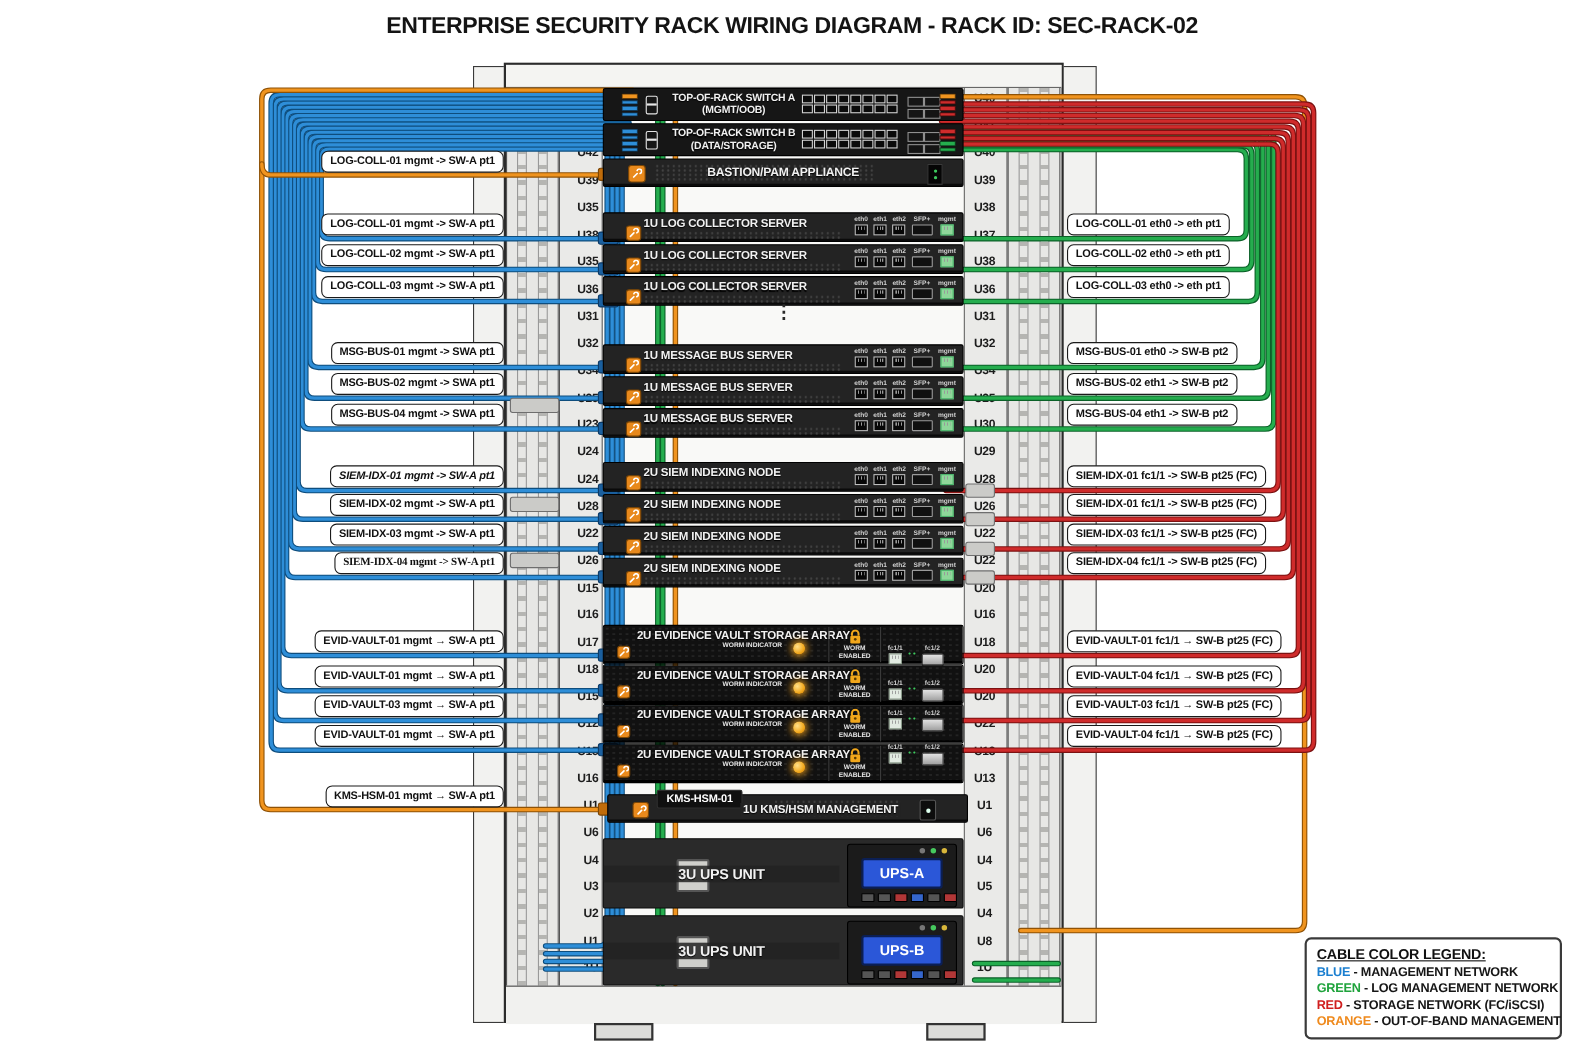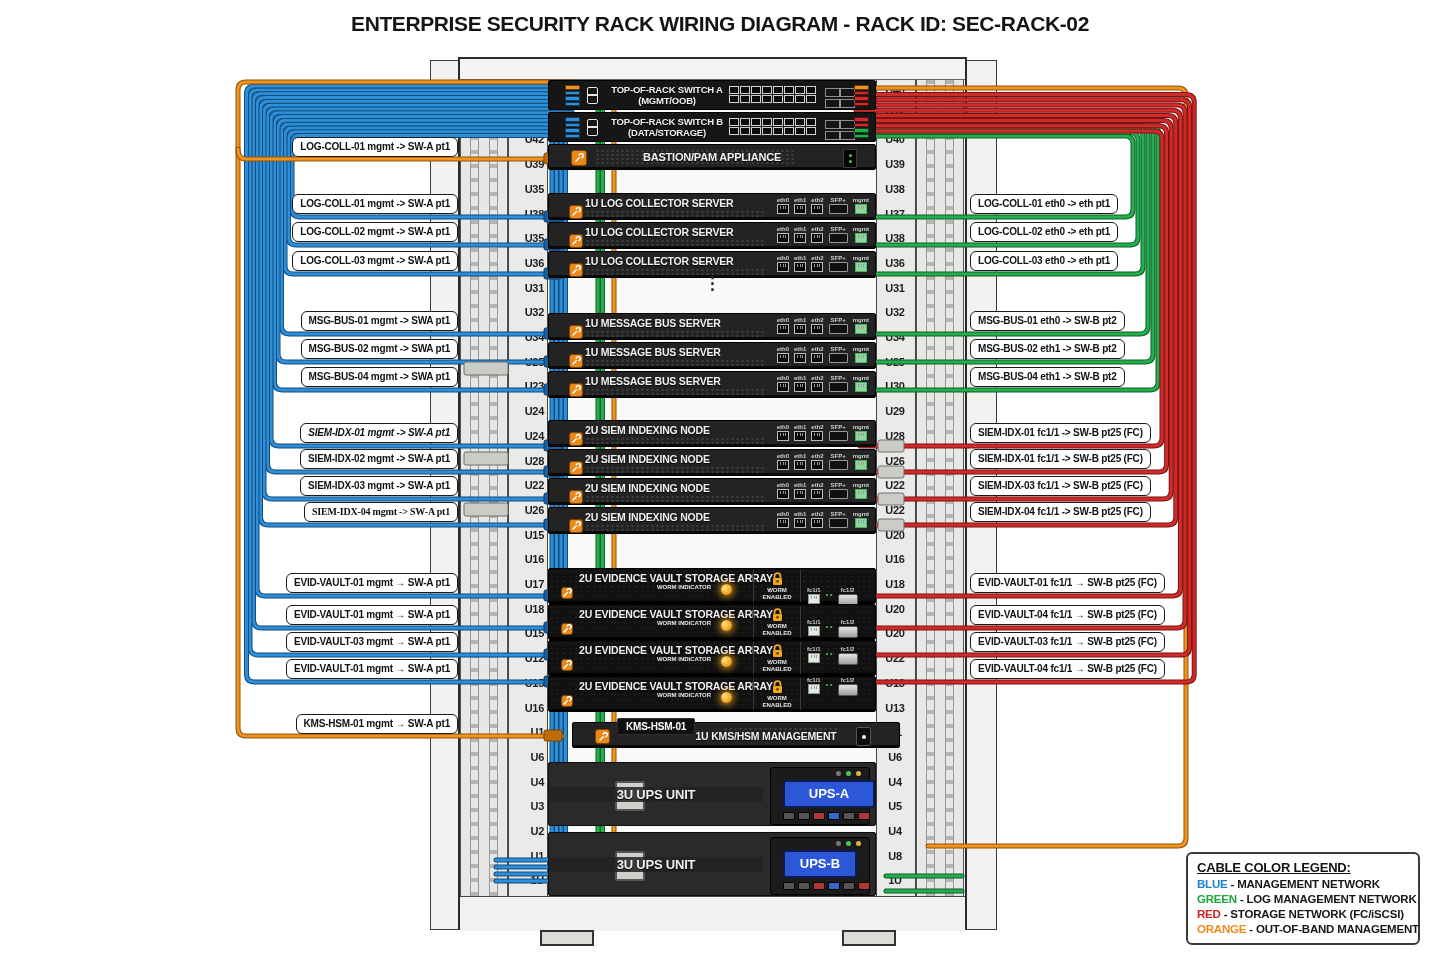--- a/index.html
+++ b/index.html
@@ -706,21 +706,21 @@
             <div class="plabel">fc1/1</div>
             <div class="rj f"></div>
           </div>
           <div style="color: rgb(62, 201, 94); font-size: 7px; line-height: 16px;">• •</div>
           <div class="pitem">
             <div class="plabel">fc1/2</div>
             <div class="plugfc"></div>
           </div>
         </div>
       </div>
-      <div class="dev srv" style="left: 572px; top: 722px; width: 328px; height: 26px;">
+      <div class="dev srv" style="left: 552px; top: 722px; width: 328px; height: 26px;">
         <div class="wr" style="left: 22px; top: 6px; width: 15px; height: 15px;">
           <svg width="10" height="10" viewBox="0 0 12 12">
             <path d="M2.5 9.5 L6.3 5.7 M6.3 2.4 a2.5 2.5 0 1 1 3.2 3.2" fill="none" stroke="#fff" stroke-width="1.8" stroke-linecap="round"></path>
           </svg>
         </div>
         <div style="position: absolute; left: 44px; top: -5px; background: rgb(16, 16, 16); border: 1px solid rgb(46, 46, 46); padding: 2px 8px; font-size: 10px; font-weight: bold; color: rgb(255, 255, 255); border-radius: 2px; letter-spacing: -0.2px;">KMS-HSM-01</div>
         <div class="vent" style="inset: 4px 60px 4px 150px;"></div>
         <div class="devtitle" style="left: 120px; right: 60px; top: 7px; text-align: center; font-size: 10.5px; background: rgb(35, 35, 35);">1U KMS/HSM MANAGEMENT</div>
         <div style="position: absolute; right: 28px; top: 4px; width: 13px; height: 17px; background: rgb(13, 13, 13); border: 1px solid rgb(85, 85, 85); border-radius: 2px; display: flex; align-items: center; justify-content: center;">
           <div style="width: 4px; height: 4px; border-radius: 50%; background: rgb(221, 255, 238);"></div>
@@ -729,21 +729,21 @@
       <div class="dev ups" style="left: 548px; top: 762px; width: 328px; height: 64px;">
         <div style="inset: 6px 112px 6px 18px; background: repeating-linear-gradient(rgb(58, 58, 58) 0px, rgb(58, 58, 58) 3px, rgb(31, 31, 31) 3px, rgb(31, 31, 31) 7px);"></div>
         <div style="position: absolute; left: 66px; top: 18px; width: 26px; height: 26px; background: rgb(207, 207, 203); border: 2px solid rgb(85, 85, 85); border-radius: 2px;"></div>
         <div class="devtitle" style="left: 0px; right: 112px; top: 24px; text-align: center; font-size: 13px; background: rgba(34, 34, 34, 0.85);">3U UPS UNIT</div>
         <div style="position: absolute; right: 5px; top: 4px; width: 98px; height: 56px; background: rgb(27, 27, 27); border: 1px solid rgb(0, 0, 0); border-radius: 3px;">
           <div style="position: absolute; right: 8px; top: 3px; display: flex; gap: 5px;">
             <div style="width: 5px; height: 5px; border-radius: 50%; background: rgb(119, 119, 119);"></div>
             <div style="width: 5px; height: 5px; border-radius: 50%; background: rgb(70, 201, 94);"></div>
             <div style="width: 5px; height: 5px; border-radius: 50%; background: rgb(216, 182, 58);"></div>
           </div>
-          <div class="upsdisp" style="left: 12px; top: 12px; width: 92px; height: 28px; line-height: 24px;">UPS-A</div>
+          <div class="upsdisp" style="left: 12px; top: 12px; width: 74px; height: 28px; line-height: 24px;">UPS-A</div>
           <div style="position: absolute; left: 12px; top: 44px; display: flex; gap: 3px;">
             <div style="width: 10px; height: 6px; background: rgb(85, 85, 85); border: 1px solid rgb(0, 0, 0); border-radius: 1px;"></div>
             <div style="width: 10px; height: 6px; background: rgb(85, 85, 85); border: 1px solid rgb(0, 0, 0); border-radius: 1px;"></div>
             <div style="width: 10px; height: 6px; background: rgb(178, 55, 55); border: 1px solid rgb(0, 0, 0); border-radius: 1px;"></div>
             <div style="width: 10px; height: 6px; background: rgb(53, 102, 204); border: 1px solid rgb(0, 0, 0); border-radius: 1px;"></div>
             <div style="width: 10px; height: 6px; background: rgb(85, 85, 85); border: 1px solid rgb(0, 0, 0); border-radius: 1px;"></div>
             <div style="width: 10px; height: 6px; background: rgb(178, 55, 55); border: 1px solid rgb(0, 0, 0); border-radius: 1px;"></div>
           </div>
         </div>
       </div>

